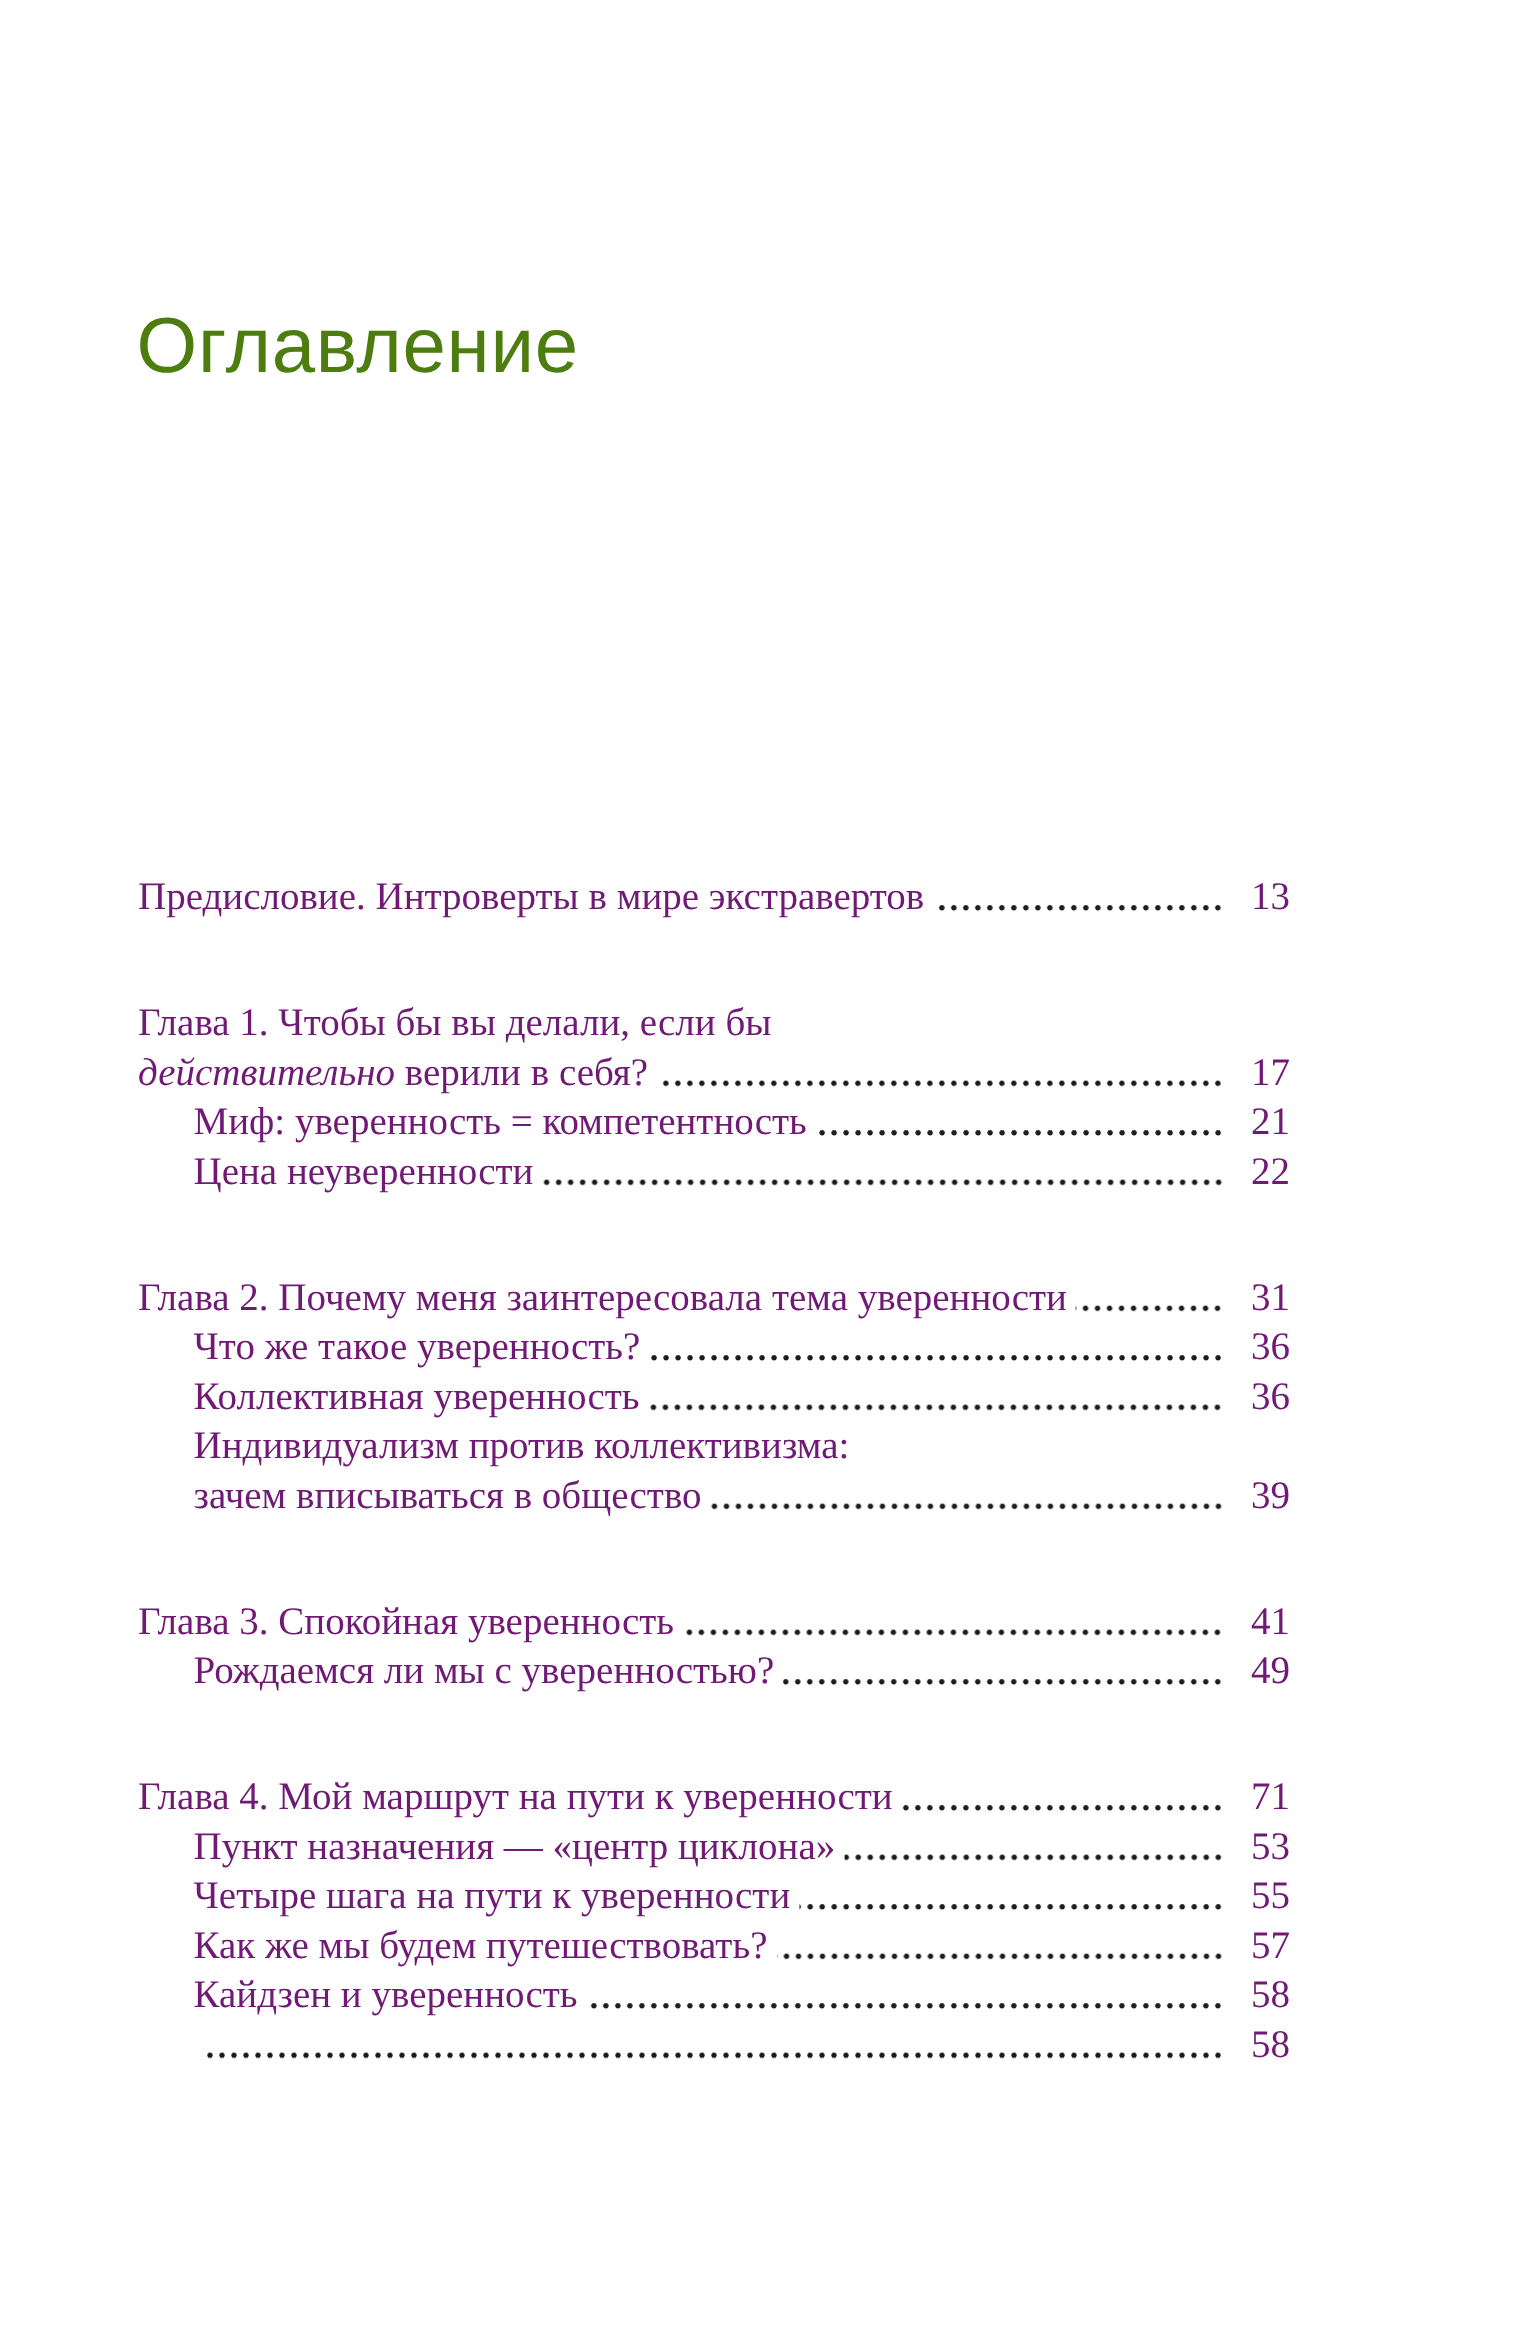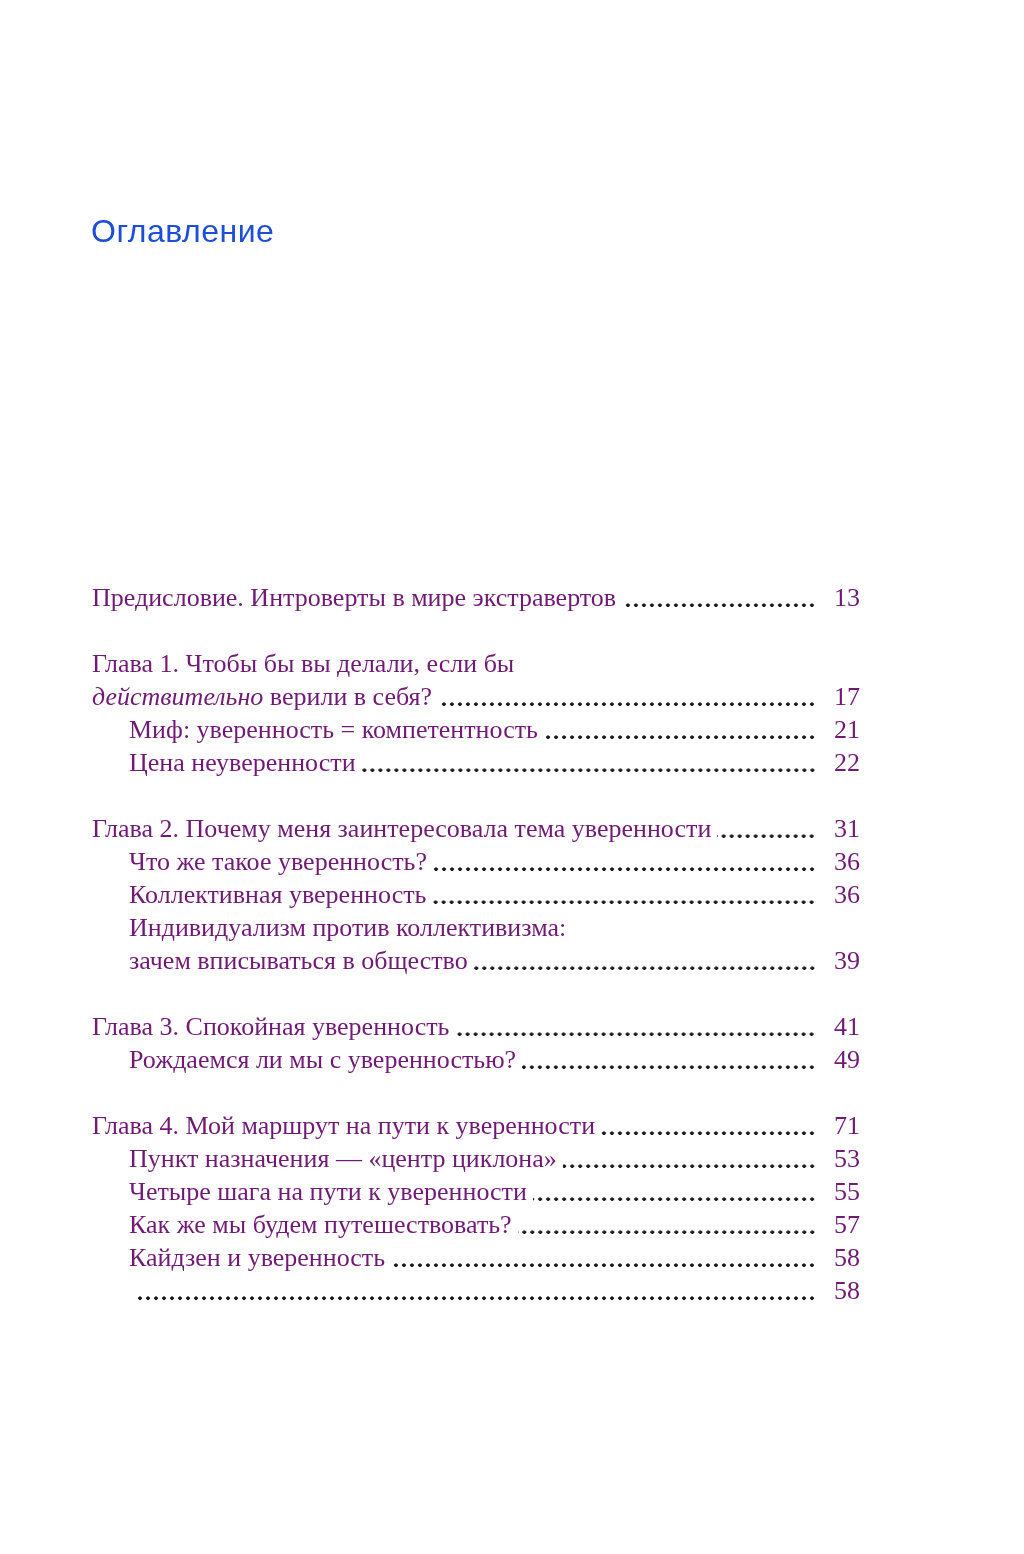--- a/index.html
+++ b/index.html
@@ -21,36 +21,36 @@
     inset: 0;
     background: #ffffff;
   }
   .title {
     position: absolute;
     left: 91px;
     top: 208px;
     margin: 0;
     font-family: "Liberation Sans", sans-serif;
     font-weight: 400;
-    font-size: 32px;
+    font-size: 52px;
     line-height: 46px;
     letter-spacing: 0.5px;
-    color: #1d4ed8;
+    color: #4d7c0f;
   }
   .toc {
     position: absolute;
     left: 92px;
     top: 581px;
     width: 768px;
     font-size: 26px;
     line-height: 33px;
     color: #701a75;
   }
   .section + .section {
-    margin-top: 33px;
+    margin-top: 51px;
   }
   .row {
     display: flex;
     align-items: baseline;
   }
   .row.indent {
     padding-left: 37px;
   }
   .txt {
     flex: 0 1 auto;

